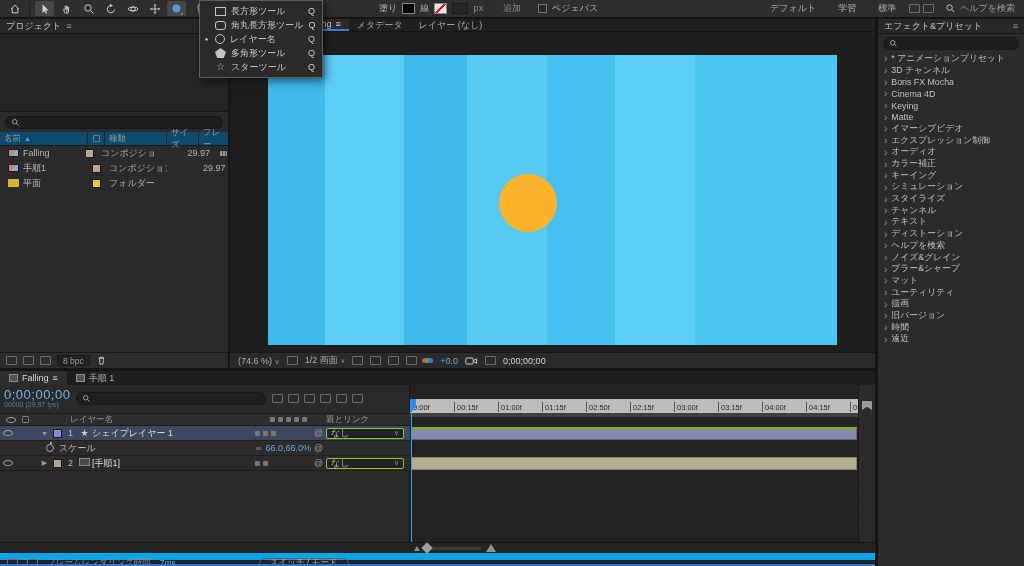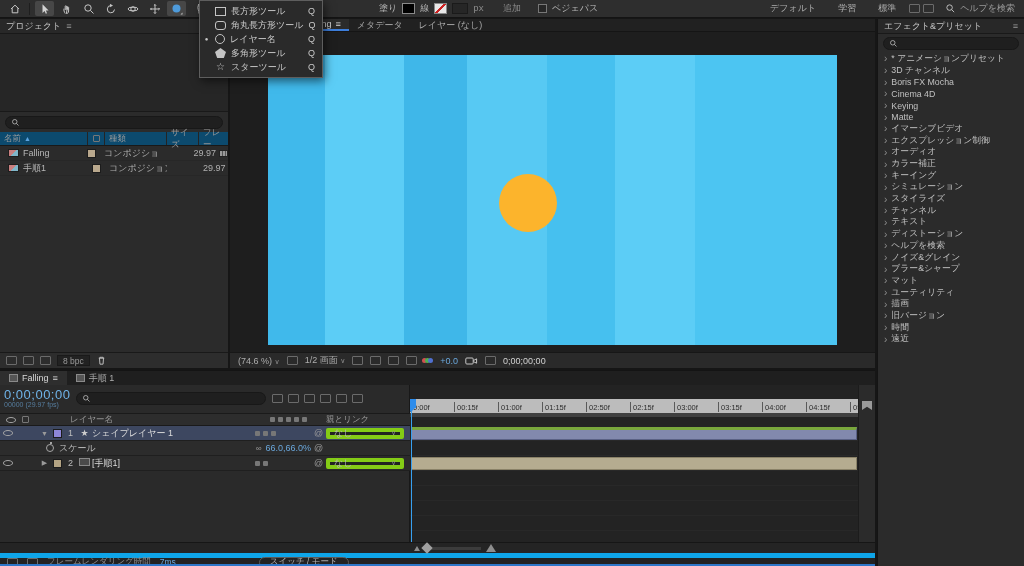--- a/index.html
+++ b/index.html
@@ -54,21 +54,21 @@
 .c-frame{flex:1;border-right:none!important;}
 .sort{color:#5ba3e0;font-size:7px;}
 .chip-dot{width:7px;height:7px;border:1px solid #777;border-radius:1px;}
 .proj-rows{flex:none;}
 .proj-row{height:15px;display:flex;align-items:center;font-size:9px;border-bottom:1px solid #272727;}
 .pr-name{width:88px;display:flex;align-items:center;gap:4px;padding-left:8px;overflow:hidden;white-space:nowrap;}
 .pr-chip{width:17px;display:flex;justify-content:center;}
 .chip{width:9px;height:9px;border:1px solid #1c1c1c;flex:none;}
 .pr-type{width:62px;padding-left:4px;color:#b0b0b0;white-space:nowrap;overflow:hidden;}
 .pr-size{width:32px;}
-.pr-frame{flex:1;display:flex;align-items:center;gap:3px;padding-left:4px;color:#b0b0b0;}
+.pr-frame{flex:1;display:flex;align-items:center;gap:9px;padding-left:4px;color:#b0b0b0;}
 .row-comp{width:11px;height:8px;background:linear-gradient(135deg,#c98080 50%,#80b6c9 50%);border:1px solid #1d1d1d;flex:none;}
 .row-folder{width:11px;height:8px;background:#d9b43a;border-radius:1px;flex:none;}
 .pr-film{display:none;width:9px;height:7px;background:repeating-linear-gradient(90deg,#999 0 2px,#555 2px 3px);border:1px solid #222;}
 .pr-film.show{display:inline-block;}
 .proj-foot{margin-top:auto;height:16px;background:#2d2d2d;border-top:1px solid #191919;display:flex;align-items:center;gap:6px;padding:4px 6px;flex:none;}
 .bpc{height:11px;background:#222;border:1px solid #1a1a1a;padding:0 5px;display:flex;align-items:center;font-size:8.5px;color:#9a9a9a;}
 
 
 .comp{position:absolute;left:230px;top:19px;width:645px;height:349px;background:#232323;display:flex;flex-direction:column;}
 .comp-tabs{height:13px;background:#212121;display:flex;border-bottom:1px solid #151515;flex:none;font-size:9px;}
@@ -121,21 +121,21 @@
 .cell-exp{width:13px;color:#9a9a9a;font-size:7px;text-align:center;}
 .cell-chip{width:13px;display:flex;justify-content:center;}
 .cell-num{width:13px;text-align:center;color:#bdbdbd;}
 .cell-licon{width:15px;text-align:center;}
 .star-ic{color:#cccccc;font-size:9px;}
 .comp-ic{width:11px;height:8px;border:1px solid #888;background:#4a4a4a;display:inline-block;}
 .cell-name{flex:1;color:#dcdcdc;white-space:nowrap;overflow:hidden;}
 .sw-cell{width:56px;display:flex;gap:3px;}
 .cell-at{width:15px;text-align:center;color:#9a9a9a;}
 .cell-parent{width:84px;padding-right:6px;}
-.pbox{width:100%;height:11px;background:#222;border:4px solid #84cc16;border-radius:2px;display:flex;align-items:center;justify-content:space-between;padding:0 4px;color:#b5b5b5;}
+.pbox{width:100%;height:11px;background:#222;border:1px solid #84cc16;border-radius:2px;display:flex;align-items:center;justify-content:space-between;padding:0 4px;color:#b5b5b5;}
 .prop-indent{width:46px;}
 .stopwatch{width:8px;height:8px;border:1px solid #a5a5a5;border-radius:50%;position:relative;flex:none;margin-right:5px;}
 .stopwatch::before{content:"";position:absolute;left:2.5px;top:-3px;width:2px;height:2px;background:#a5a5a5;}
 .prop-label{color:#c0c0c0;}
 .prop-link{margin-left:auto;color:#9a9a9a;font-size:8px;margin-right:4px;}
 .prop-val{color:#6aa7dc;}
 
 .tl-graph{position:absolute;left:410px;top:0;bottom:0;width:448px;background:#232323;overflow:hidden;}
 .ruler{position:absolute;left:0;top:14px;width:100%;height:14px;background:#bcbcbc;display:flex;overflow:hidden;}
 .tick{flex:0 0 44px;display:flex;align-items:flex-end;gap:2px;padding-bottom:1px;}
@@ -148,21 +148,21 @@
 .playhead-line{position:absolute;left:1px;top:14px;bottom:0;width:1px;background:#37a0f0;}
 .playhead-head{position:absolute;left:-3px;top:14px;width:9px;height:9px;background:#2d8ceb;}
 .playhead-head::after{content:"";position:absolute;left:0;top:9px;border-left:4.5px solid transparent;border-right:4.5px solid transparent;border-top:4px solid #2d8ceb;}
 .tl-gutter{position:absolute;right:0;top:0;bottom:0;width:17px;background:#2b2b2b;border-left:1px solid #1c1c1c;}
 .bookmark{position:absolute;left:3px;top:16px;width:10px;height:9px;background:#9a9a9a;clip-path:polygon(0 0,100% 0,100% 100%,50% 65%,0 100%);}
 .tl-zoom{height:11px;background:#242424;border-top:1px solid #161616;display:flex;align-items:center;gap:5px;padding-left:414px;flex:none;}
 .mt{width:0;height:0;border-left:3px solid transparent;border-right:3px solid transparent;border-bottom:5px solid #8d8d8d;}
 .mt.big{border-left-width:5px;border-right-width:5px;border-bottom-width:8px;}
 .zoom-track{width:56px;height:3px;background:#3c3c3c;position:relative;}
 .zoom-handle{position:absolute;left:-2px;top:-3px;width:8px;height:8px;background:#a0a0a0;transform:rotate(45deg);}
-.tl-status{height:13px;background:#222;border-top:5px solid #0ea5e9;display:flex;align-items:center;gap:9px;padding:0 7px;font-size:8.5px;flex:none;}
+.tl-status{height:13px;background:#222;border-top:7px solid #0ea5e9;display:flex;align-items:center;gap:9px;padding:0 7px;font-size:8.5px;flex:none;}
 .sw-mode{height:11px;border:1px solid #5a5a5a;border-radius:6px;padding:0 10px;display:flex;align-items:center;color:#b5b5b5;margin-left:74px;white-space:nowrap;}
 .rt-label{color:#8d8d8d;white-space:nowrap;}
 </style>
 </head>
 <body>
 
 <div class="app">
 
   <div class="toolbar">
     <span class="tool">
@@ -337,20 +337,34 @@
           <span class="pr-chip">
             <span class="chip" style="background: rgb(185, 168, 141);"></span>
           </span>
           <span class="pr-type">コンポジション</span>
           <span class="pr-size"></span>
           <span class="pr-frame">
             <span>29.97</span>
           </span>
         </div>
 
+        <div class="proj-row">
+          <span class="pr-name">
+            <span class="pr-icon row-folder"></span>
+            <span>平面</span>
+          </span>
+          <span class="pr-chip">
+            <span class="chip" style="background: rgb(231, 201, 63);"></span>
+          </span>
+          <span class="pr-type">フォルダー</span>
+          <span class="pr-size"></span>
+          <span class="pr-frame">
+            <span></span>
+          </span>
+        </div>
       </div>
     <div class="proj-foot">
       <span class="ph-icon"></span>
       <span class="ph-icon"></span>
       <span class="ph-icon"></span>
       <span class="bpc">8 bpc</span>
       <svg width="11" height="11" viewBox="0 0 12 12">
           <path class="icon-stroke" d="M3 3.5 H9 M4.2 3.5 V2.5 H7.8 V3.5 M3.8 3.5 L4.3 10 H7.7 L8.2 3.5"></path>
         </svg>
     </div>

